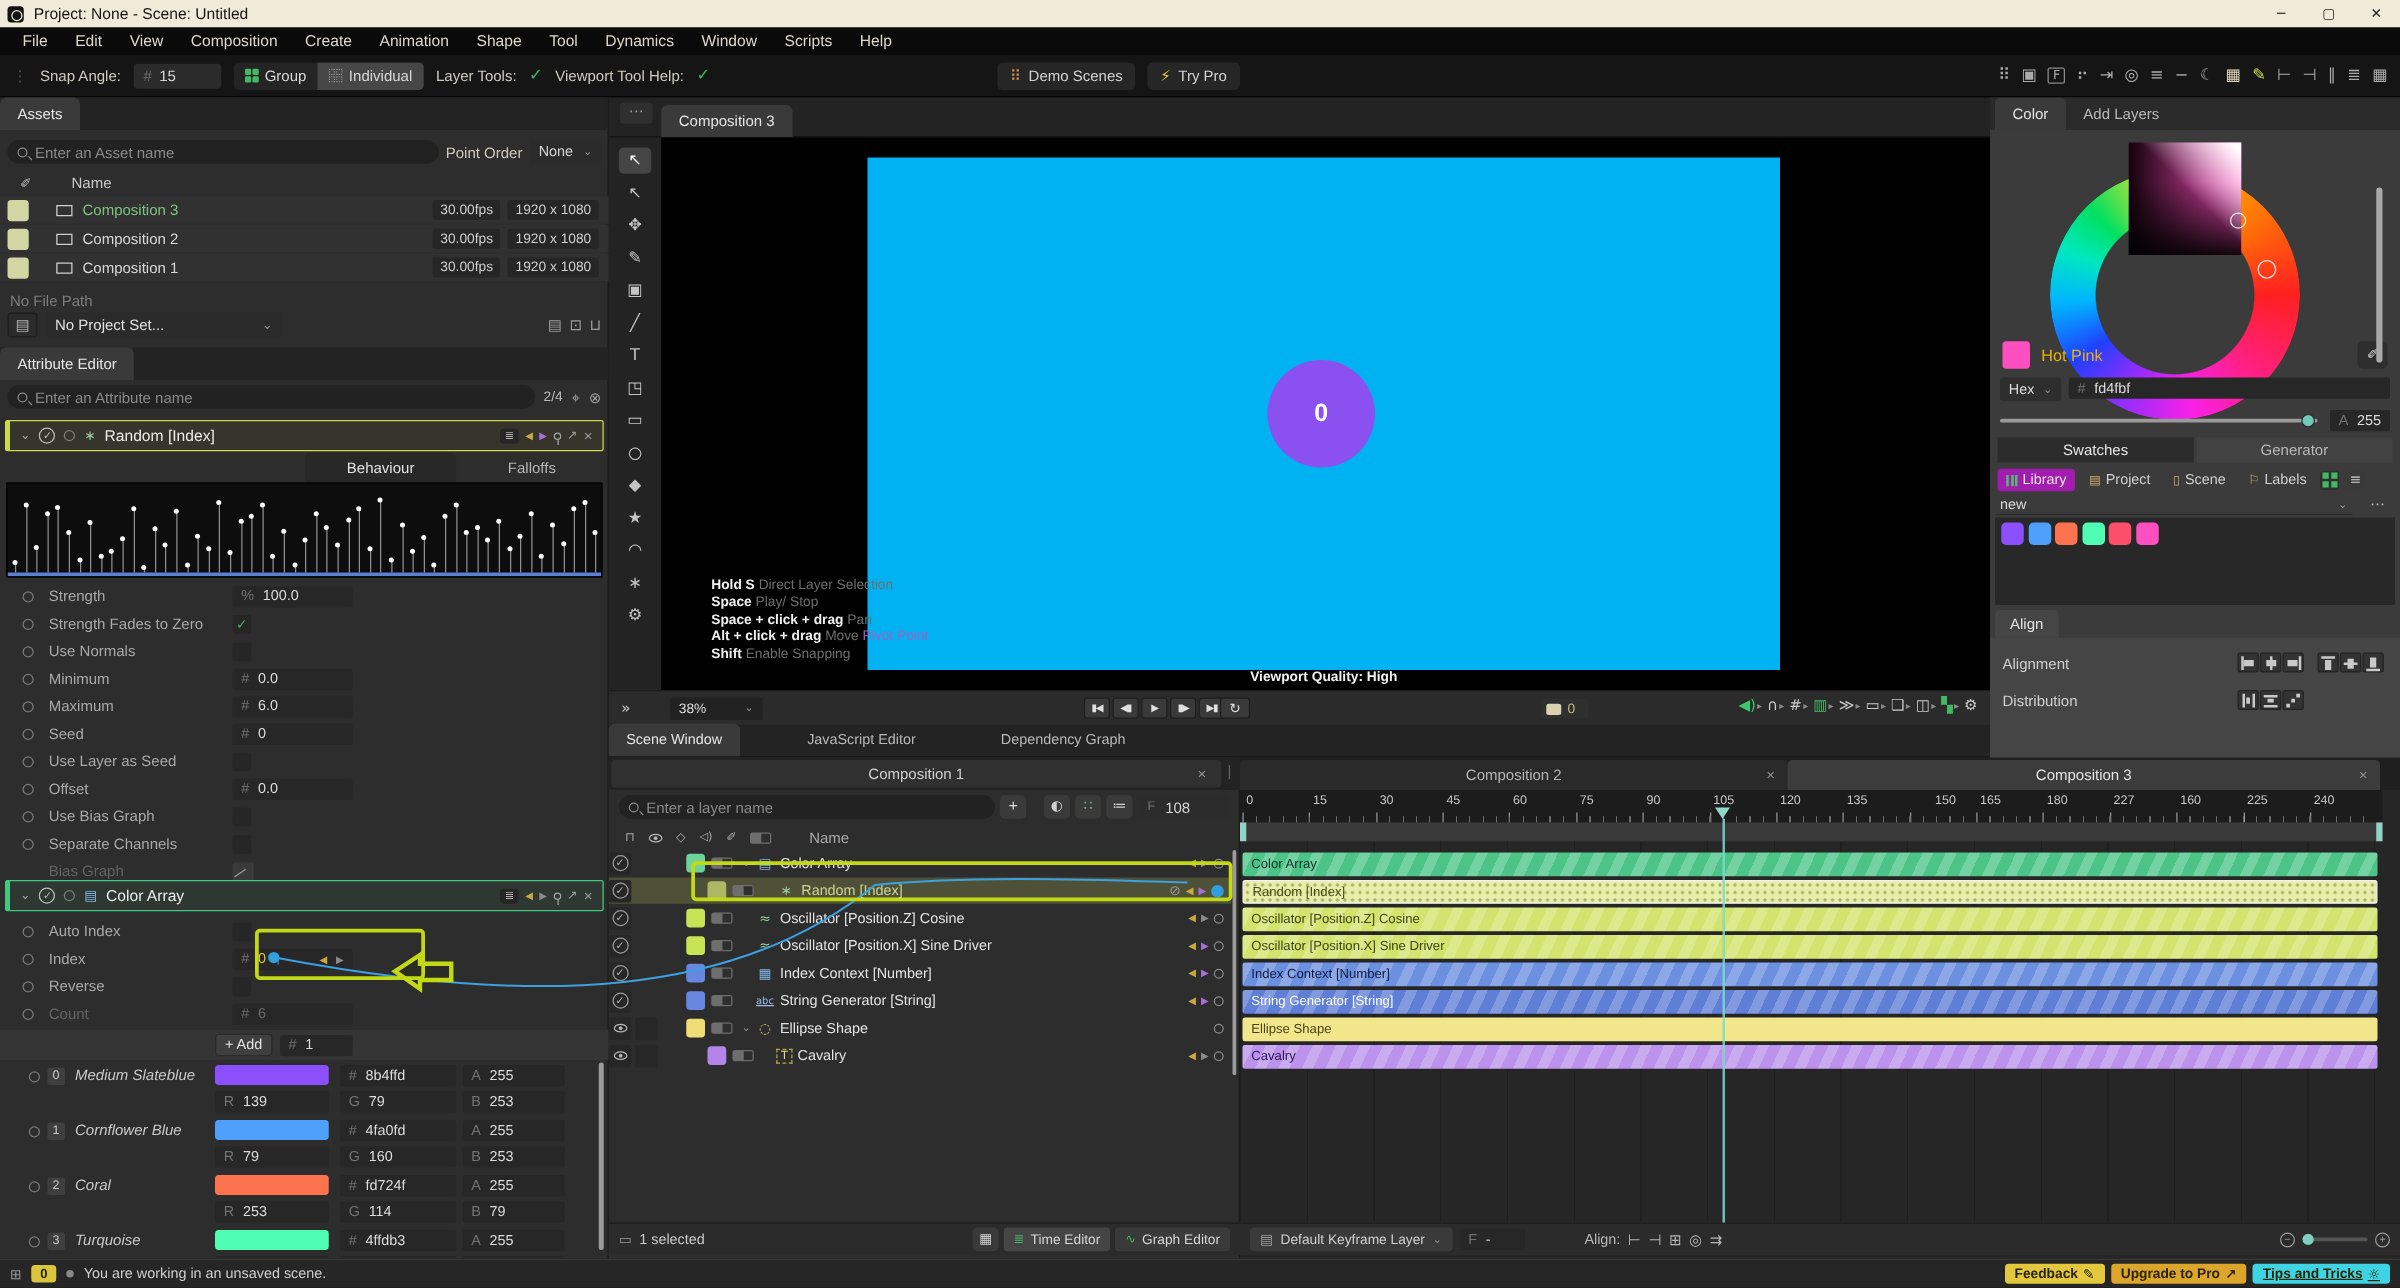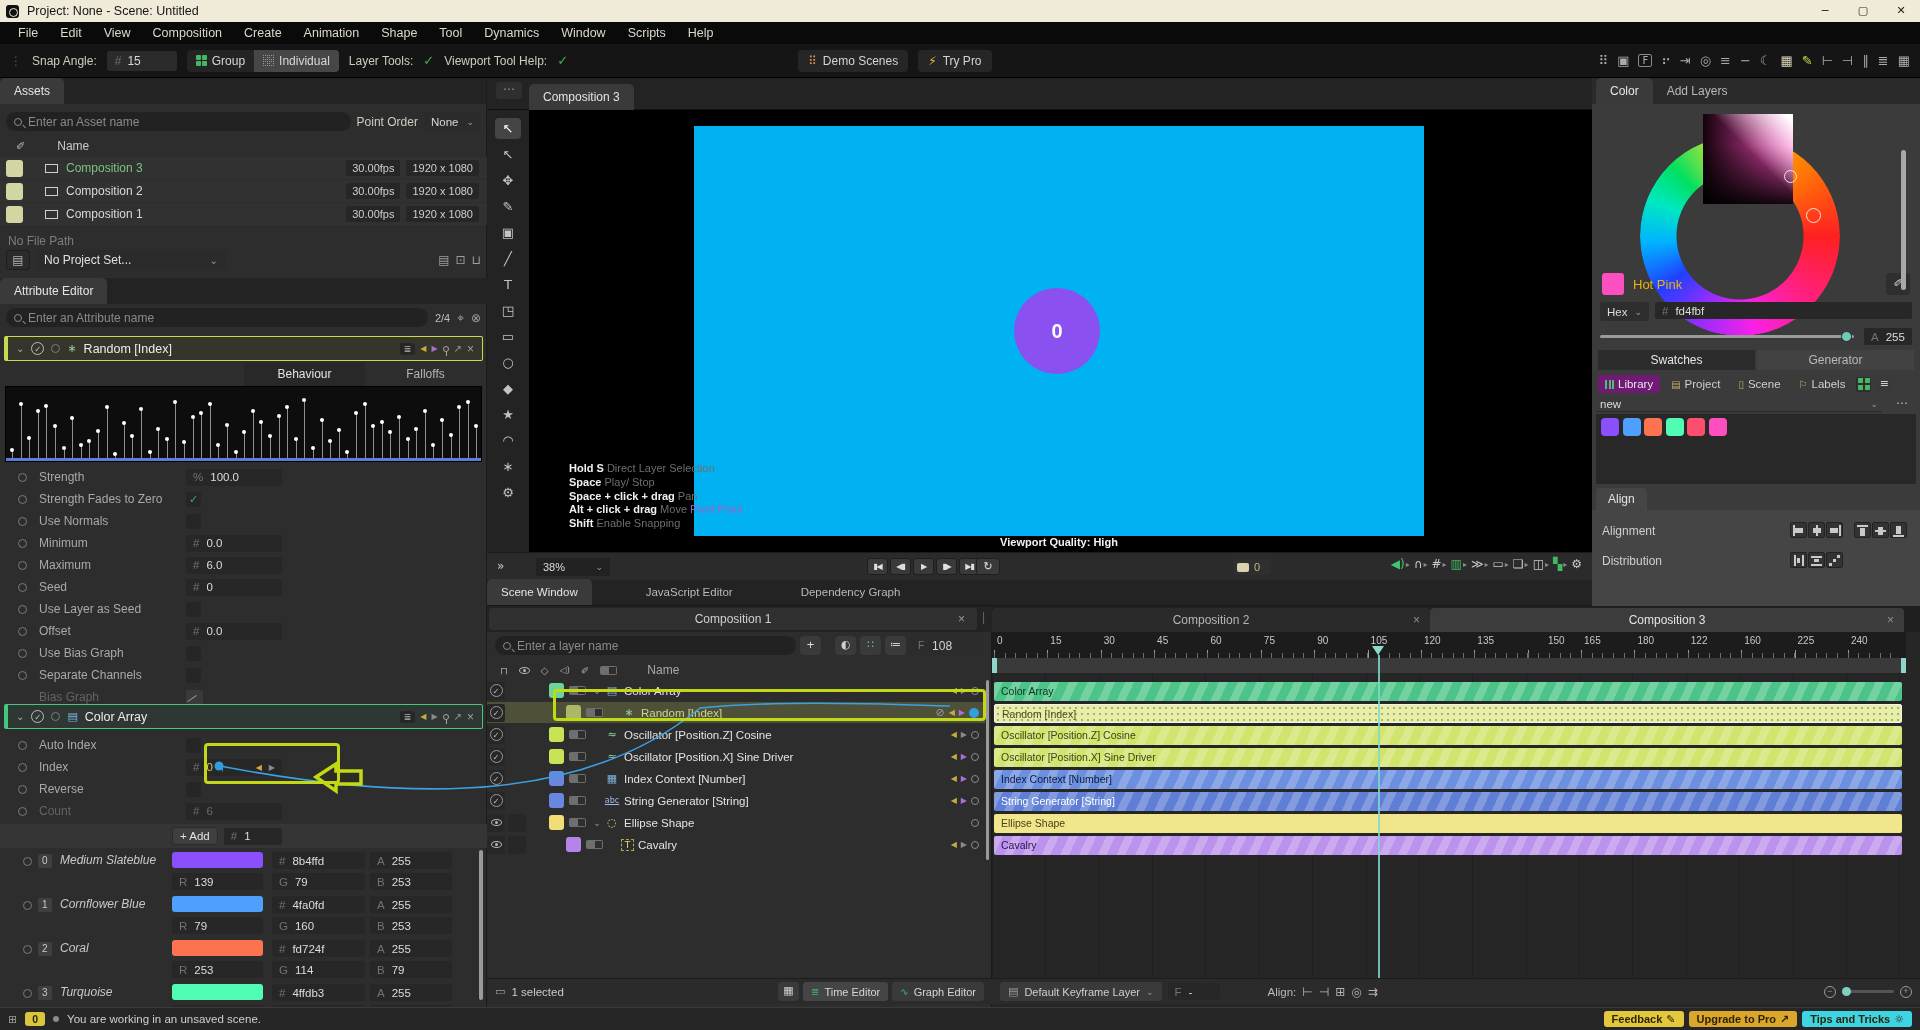--- a/index.html
+++ b/index.html
@@ -288,21 +288,21 @@
   #alpha-track { flex:1; height:2.5px; background:#9a9a9a; border-radius:2px; position:relative; }
   #alpha-handle { position:absolute; right:2px; top:-4px; width:11px; height:11px; background:#6fcabb;
     border:1.5px solid #2d2d2d; border-radius:50%; }
   #alpha-field { width:48px; }
   #sw-tabs { position:absolute; left:6px; top:272px; width:316px; height:20px; display:flex; gap:2px; }
   #sw-tabs .swt { flex:1; text-align:center; line-height:20px; font-size:12px; color:#b9b9b9; background:#424242; }
   #sw-tabs .swt.on { background:#2c2c2c; color:#e6e6e6; }
   #lib-bar { position:absolute; left:6px; top:296px; width:316px; height:20px; display:flex; gap:4px; align-items:center; }
   .lib-btn { height:18px; display:flex; align-items:center; gap:4px; padding:0 7px; border-radius:3px;
     font-size:11.5px; color:#cfcfcf; }
-  .lib-btn.on { background:#701a75; color:#e6e6e6; }
+  .lib-btn.on { background:#a21caf; color:#e6e6e6; }
   .bars3 { display:flex; gap:1.5px; }
   .bars3 i { width:2px; height:9px; background:#4cc06e; }
   .view-grid { width:15px; height:15px; background:#2e2e2e; border-radius:2px; display:grid;
     grid-template-columns:5px 5px; gap:1.5px; place-content:center; }
   .view-grid i { width:5px; height:5px; background:#45b864; }
   #new-row { position:absolute; left:4px; top:318px; width:320px; height:16px; display:flex; gap:6px; }
   #new-sel { flex:1; display:flex; align-items:center; font-size:11.5px; color:#dcdcdc;
     border-bottom:1px solid #2a2a2a; padding:0 4px; }
   #new-sel .car { margin-left:auto; color:#9a9a9a; font-size:9px; }
   #new-dots { width:28px; text-align:center; color:#bbb; }
@@ -1232,21 +1232,21 @@
       <span class="rl" style="left: 431.96px;">120</span>
       <span class="rt" style="left: 428.96px;"></span>
       <span class="rl" style="left: 485.33px;">135</span>
       <span class="rt" style="left: 482.33px;"></span>
       <span class="rl" style="left: 508px; margin-left: 48px;">150</span>
       <span class="rt" style="left: 535.7px;"></span>
       <span class="rl" style="left: 592.07px;">165</span>
       <span class="rt" style="left: 589.07px;"></span>
       <span class="rl" style="left: 645.44px;">180</span>
       <span class="rt" style="left: 642.44px;"></span>
-      <span class="rl" style="left: 698.81px;">122</span>
+      <span class="rl" style="left: 698.81px;">227</span>
       <span class="rt" style="left: 695.81px;"></span>
       <span class="rl" style="left: 752.18px;">160</span>
       <span class="rt" style="left: 749.18px;"></span>
       <span class="rl" style="left: 805.55px;">225</span>
       <span class="rt" style="left: 802.55px;"></span>
       <span class="rl" style="left: 858.92px;">240</span>
       <span class="rt" style="left: 855.92px;"></span>
     </div>
   <div id="tl-range">
       <i style="left:0"></i>
@@ -1418,21 +1418,21 @@
   <span id="sb-msg">You are working in an unsaved scene.</span>
   <div id="sb-right">
     <div class="sb-btn" id="sb-feedback" style="background: rgb(227, 200, 62);">
       <span>Feedback</span>
         <span class="g">✎</span>
     </div>
     <div class="sb-btn" id="sb-upgrade" style="background: rgb(220, 166, 44);">
       <span>Upgrade to Pro</span>
         <span class="g">↗</span>
     </div>
-    <div class="sb-btn" id="sb-tips" style="background: rgb(63, 212, 228);">
+    <div class="sb-btn" id="sb-tips" style="background: rgb(63, 212, 228); text-decoration: underline;">
       <span>Tips and Tricks</span>
         <span class="g">☼</span>
     </div>
   </div>
 </div>
 
 <svg id="overlay-svg">
   <path d="M 220 766 C 430 806, 590 798, 700 708 C 780 700, 880 704, 950 706" fill="none" stroke="#3da0e0" stroke-width="1.6"></path>
   <circle cx="219" cy="766" r="4.5" fill="#2f9fe0"></circle>
   <polygon points="316,777 336,764 336,771 361,771 361,784 336,784 336,791" fill="rgba(40,44,8,.25)" stroke="#c3d916" stroke-width="3.5"></polygon>

